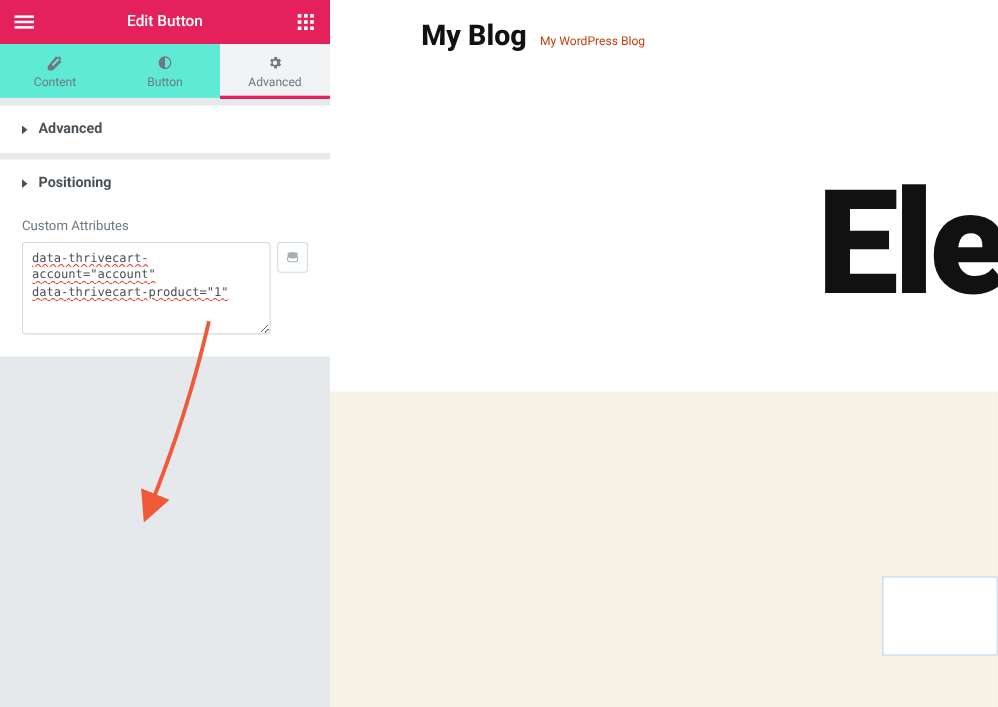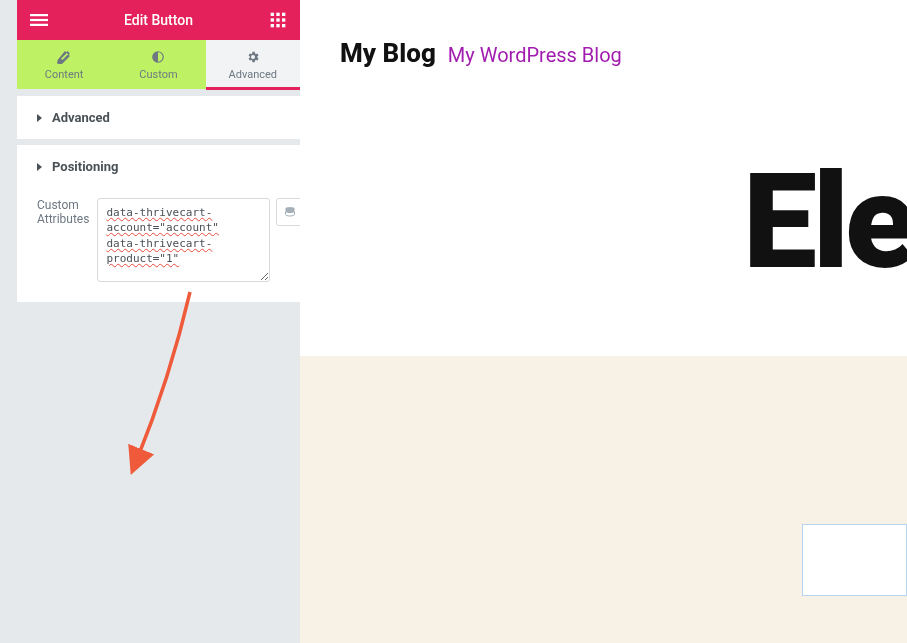--- a/index.html
+++ b/index.html
@@ -5,21 +5,20 @@
   * { box-sizing: border-box; margin: 0; padding: 0; font-family: -apple-system, BlinkMacSystemFont, "Segoe UI", Roboto, Helvetica, Arial, sans-serif; }
   html, body { width: 907px; height: 643px; overflow: hidden; background: #fff; }
 
   .sidebar {
     position: absolute;
     left: 0; top: 0;
     width: 300px; height: 643px;
     background: #e6e9ec;
     display: flex;
     flex-direction: column;
-    padding-left: 17px;
   }
 
   .topbar {
     background: #e4215b;
     color: #fff;
     height: 40px;
     display: flex;
     align-items: center;
     justify-content: space-between;
     padding: 0 10px;
@@ -41,21 +40,21 @@
     flex: 1;
     display: flex;
     flex-direction: column;
     align-items: center;
     justify-content: center;
     gap: 4px;
     padding: 10px 0 8px 0;
     font-size: 11px;
     color: #6d7882;
     cursor: pointer;
-    background: #bef264;
+    background: #5eead4;
     position: relative;
   }
   .tab svg { fill: #6d7882; width: 14px; height: 14px; }
   .tab.active {
     background: #f1f3f5;
     color: #6d7882;
   }
   .tab.active::after {
     content: "";
     position: absolute;
@@ -92,21 +91,21 @@
     width: 0; height: 0;
     border-left: 4px solid transparent;
     border-right: 4px solid transparent;
     border-top: 5px solid #495157;
   }
 
   .attributes-body {
     background: #fff;
     padding: 10px 20px 20px 20px;
     display: flex;
-    flex-direction: row;
+    flex-direction: column;
     gap: 8px;
     margin-top: -6px;
   }
   .attributes-label {
     font-size: 12px;
     color: #6d7882;
     font-weight: 400;
   }
   .attr-row {
     display: flex;
@@ -147,33 +146,34 @@
   }
 
   
   .canvas {
     position: absolute;
     left: 300px; top: 0;
     width: 607px; height: 643px;
     background: #fff;
   }
   .site-header {
-    padding: 38px 40px 24px 40px;
+    padding: 18px 40px 24px 40px;
     display: flex;
     align-items: baseline;
     gap: 12px;
+    margin-left: 43px;
   }
   .site-title {
     font-size: 26px;
     font-weight: 800;
     color: #111;
   }
   .site-tagline {
-    font-size: 20px;
-    color: #a21caf;
+    font-size: 11px;
+    color: #c2410c;
   }
   .canvas .big-text {
     position: absolute;
     right: -6px;
     top: 145px;
     font-size: 132px;
     font-weight: 900;
     color: #111;
     letter-spacing: -4px;
     white-space: nowrap;
@@ -234,21 +234,21 @@
     <div class="tab">
       <svg viewBox="0 0 512 512">
           <path d="M290 38l184 184L148 548 22 490 0 512l22-148L290 38zm68 68L148 316l48 48L406 154l-48-48zM474 126L386 38l-48 48 88 88 48-48z"></path>
         </svg>
       <span>Content</span>
     </div>
     <div class="tab">
       <svg viewBox="0 0 24 24">
           <path d="M12 2a10 10 0 100 20 10 10 0 000-20zm0 18V4a8 8 0 010 16z"></path>
         </svg>
-      <span>Custom</span>
+      <span>Button</span>
     </div>
     <div class="tab active">
       <svg viewBox="0 0 24 24">
           <path d="M19.4 13a7.5 7.5 0 000-2l2.1-1.6-2-3.4-2.5 1a7.6 7.6 0 00-1.7-1L15 3h-4l-.3 2.9a7.6 7.6 0 00-1.7 1l-2.5-1-2 3.4L6.6 11a7.5 7.5 0 000 2l-2.1 1.6 2 3.4 2.5-1c.5.4 1.1.8 1.7 1L11 21h4l.3-2.9c.6-.3 1.2-.6 1.7-1l2.5 1 2-3.4L19.4 13zM12 15.5A3.5 3.5 0 1115.5 12 3.5 3.5 0 0112 15.5z"></path>
         </svg>
       <span>Advanced</span>
     </div>
   </div>
 
   <div class="sections">

